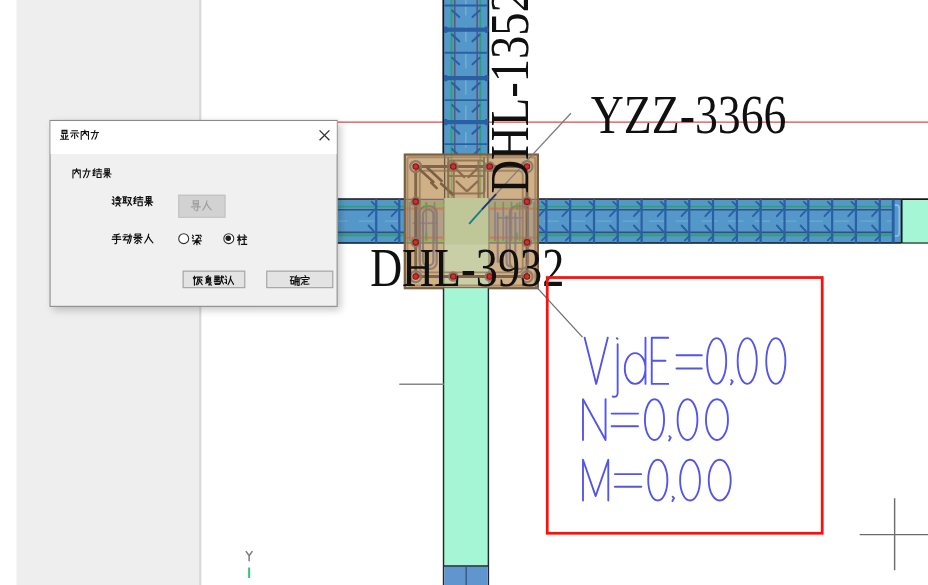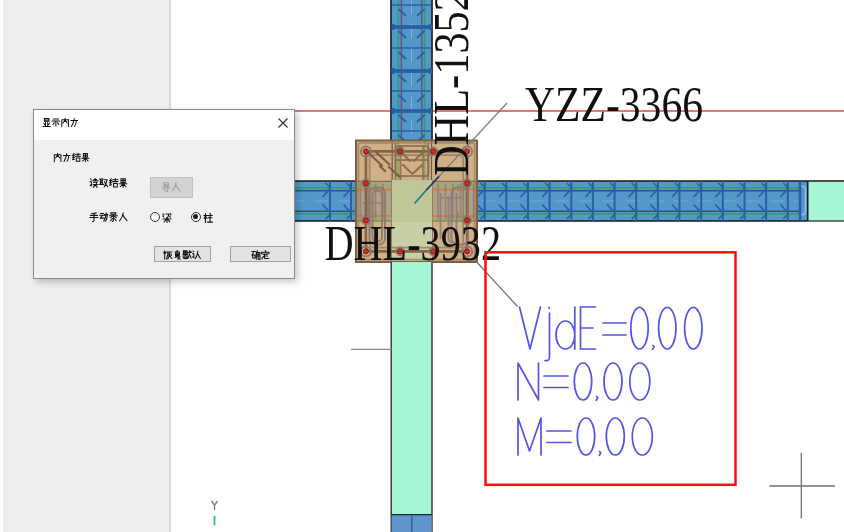--- a/index.html
+++ b/index.html
@@ -1,17 +1,17 @@
 <!DOCTYPE html>
 <html><head>
 <meta charset="utf-8">
 <style>
   html,body{margin:0;padding:0;width:844px;height:532px;overflow:hidden;background:#fff;
     font-family:"Liberation Sans",sans-serif;}
-  #stage{position:absolute;left:3px;top:0;width:804px;height:532px;}
+  #stage{position:absolute;left:15px;top:0;width:804px;height:532px;}
   .abs{position:absolute;}
 </style>
 </head>
 <body>
 <div id="stage">
 
 <div class="abs" style="left:0;top:0;width:166px;height:532px;background:#eeeeee;border-right:2px solid #dadada;"></div>
 
 <svg class="abs" style="left:0;top:0" width="844" height="532" viewBox="0 0 844 532">
 

